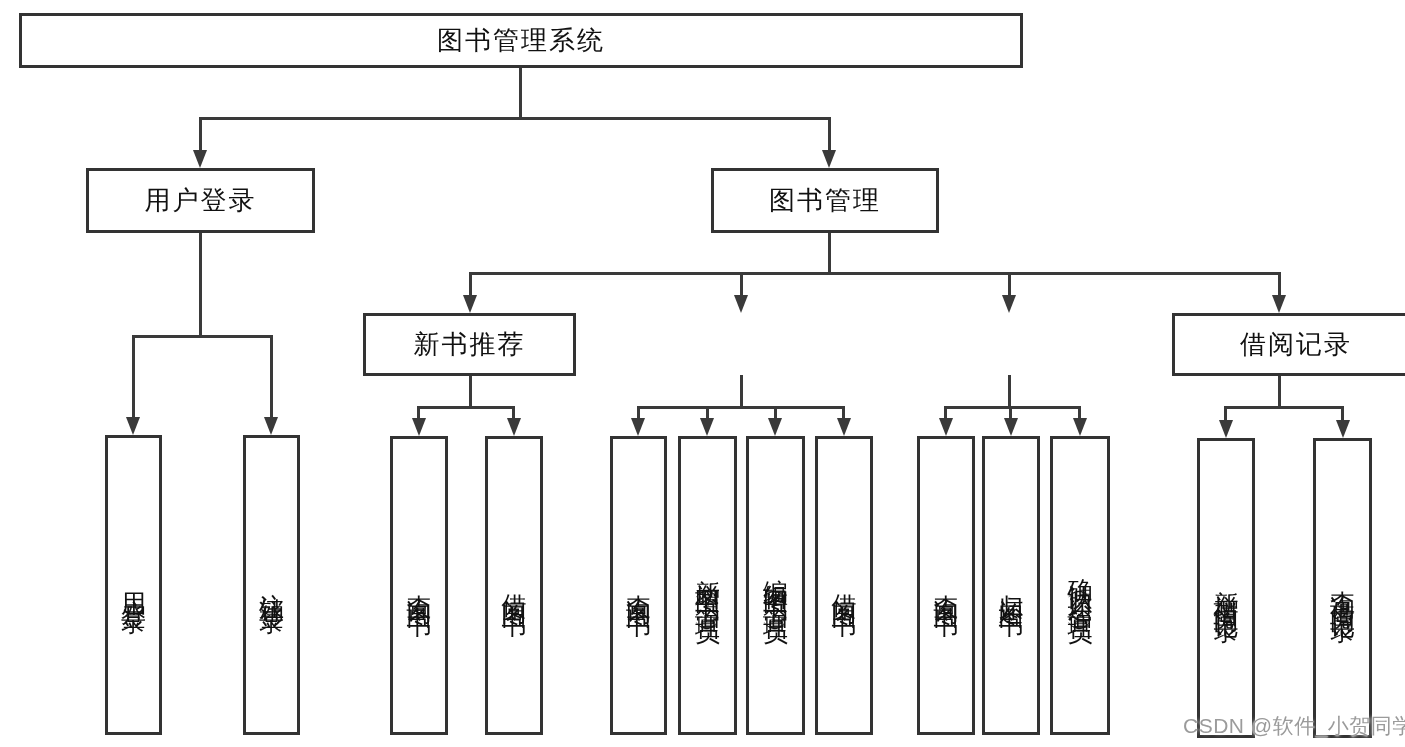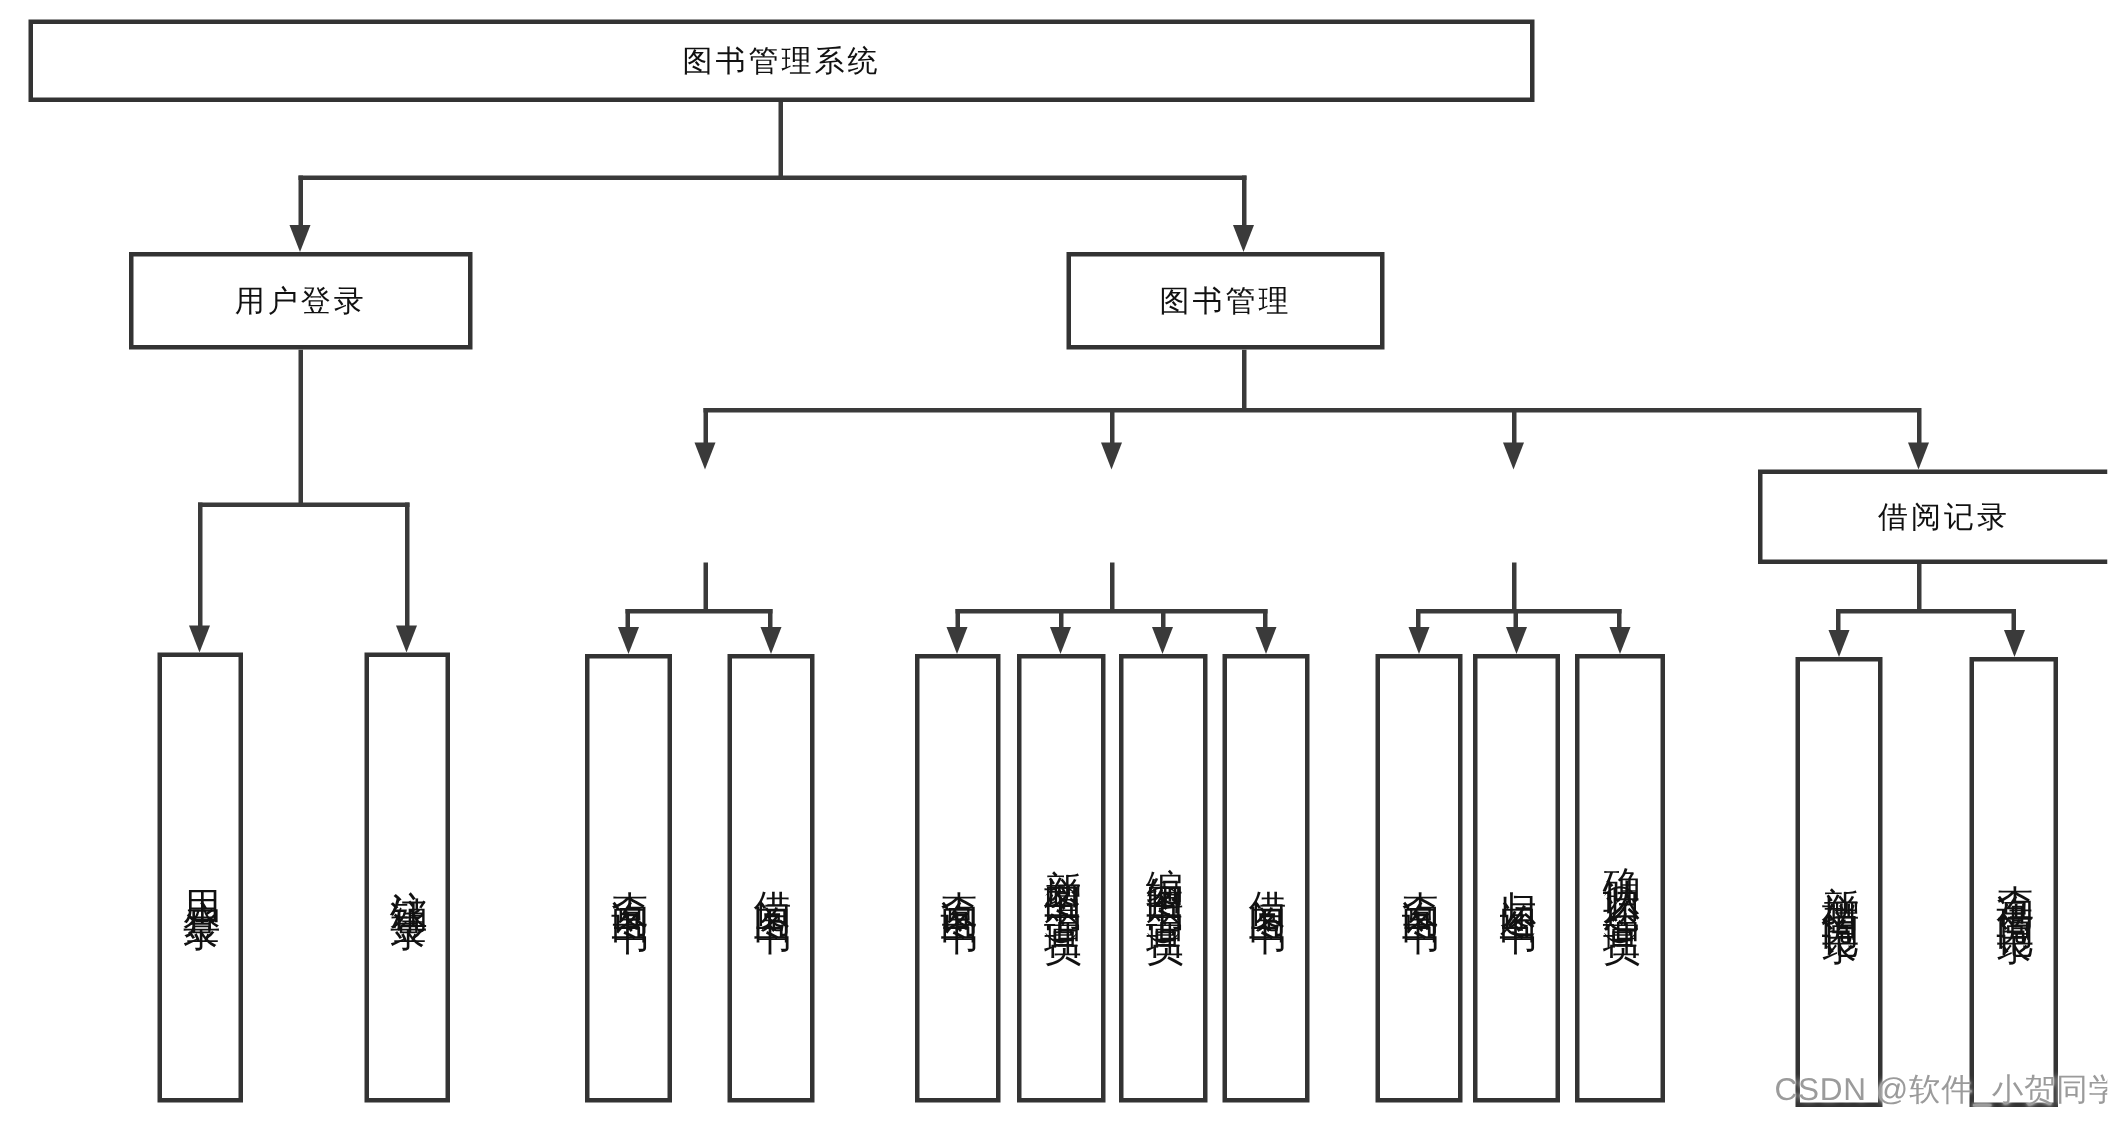--- a/index.html
+++ b/index.html
@@ -23,21 +23,21 @@
   .box {
     position: absolute;
     background: #ffffff;
     border: 3px solid var(--border);
     display: flex;
     align-items: center;
     justify-content: center;
     z-index: 2;
   }
   .box.h span {
-    font-size: 20px;
+    font-size: 26px;
     letter-spacing: 2px;
     white-space: nowrap;
   }
   .box.v span {
     writing-mode: vertical-rl;
     text-orientation: mixed;
     font-size: 25px;
     letter-spacing: 6px;
     line-height: 1;
   }
@@ -70,24 +70,27 @@
 <div class="stage">
 
   <div class="box h" style="left:19px;top:13px;width:1004px;height:55px">
     <span>图书管理系统</span>
   </div>
 
   <div class="box h" style="left:86px;top:168px;width:229px;height:65px">
     <span>用户登录</span>
   </div>
 
-  <div class="box h" style="left:711px;top:168px;width:212px;height:65px">
+  <div class="box h" style="left:711px;top:168px;width:228px;height:65px">
     <span>图书管理</span>
   </div>
 
+  <div class="box h" style="left:363px;top:313px;width:213px;height:63px">
+    <span>新书推荐</span>
+  </div>
 
 
 
   <div class="box h" style="left:1172px;top:313px;width:248px;height:63px">
     <span>借阅记录</span>
   </div>
 
   <div class="box v" style="left:105px;top:435px;width:57px;height:300px">
     <span>用户登录</span>
   </div>

